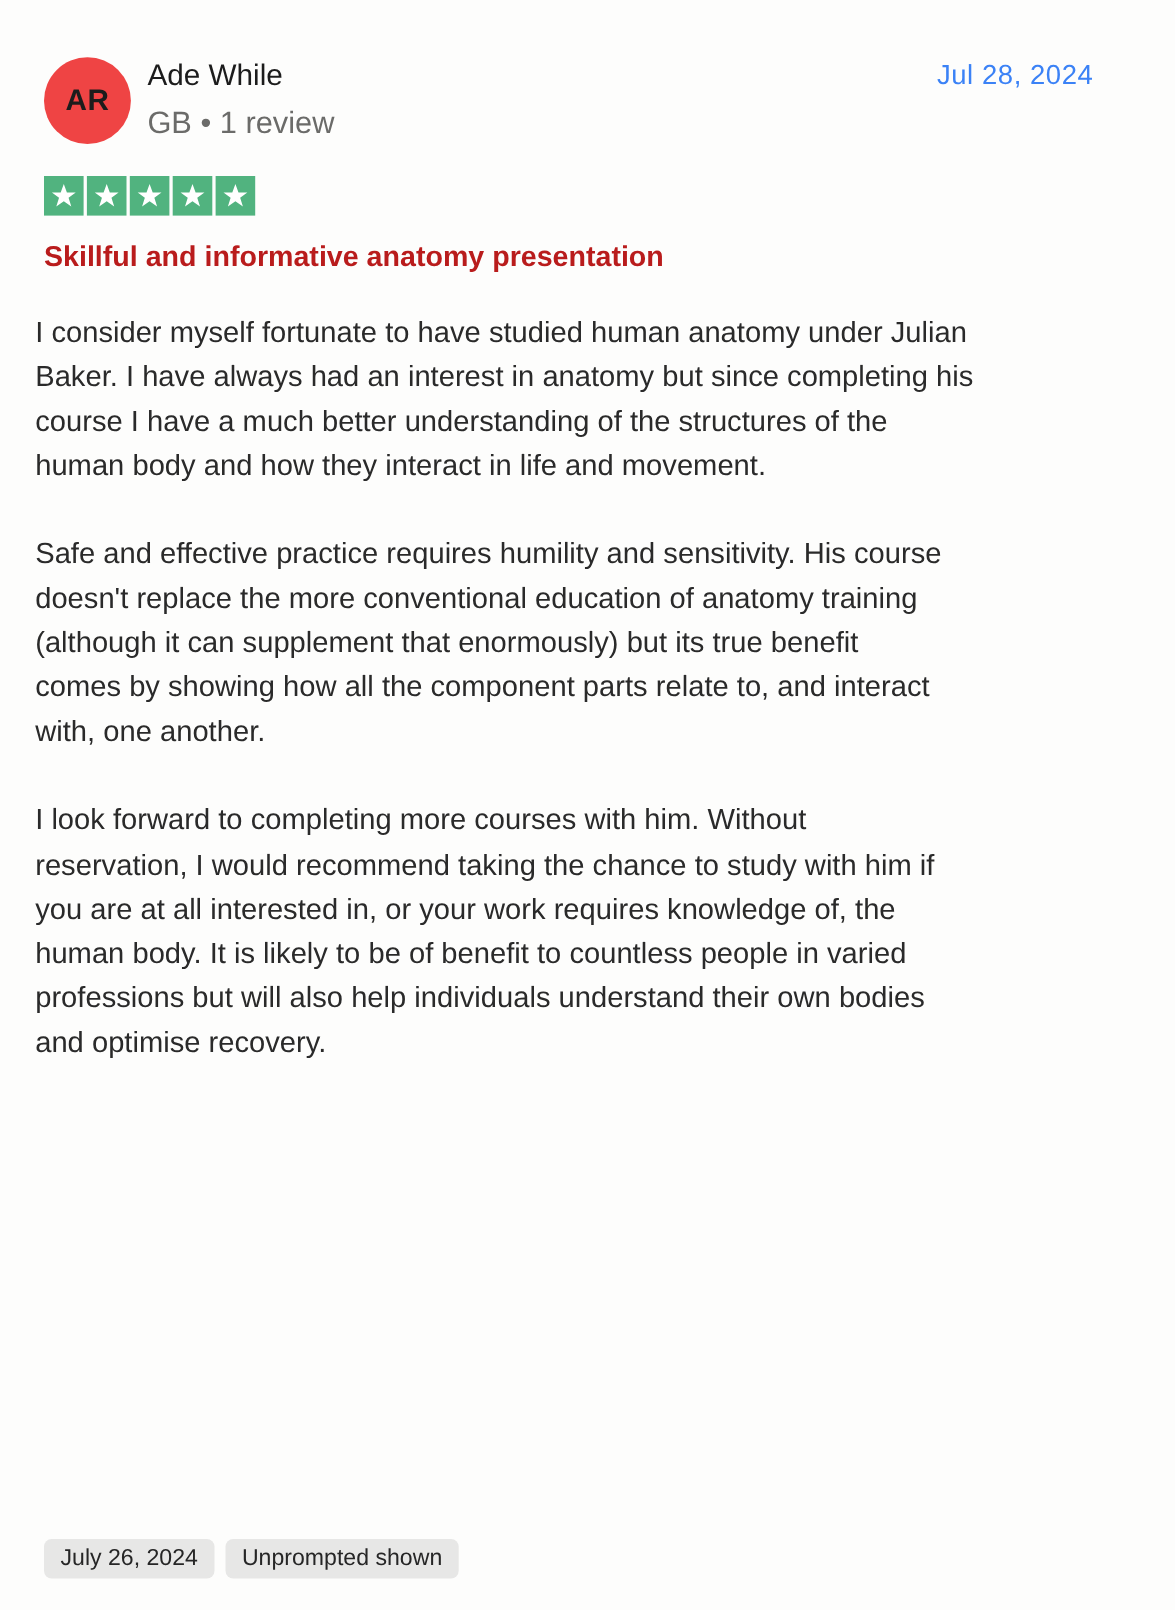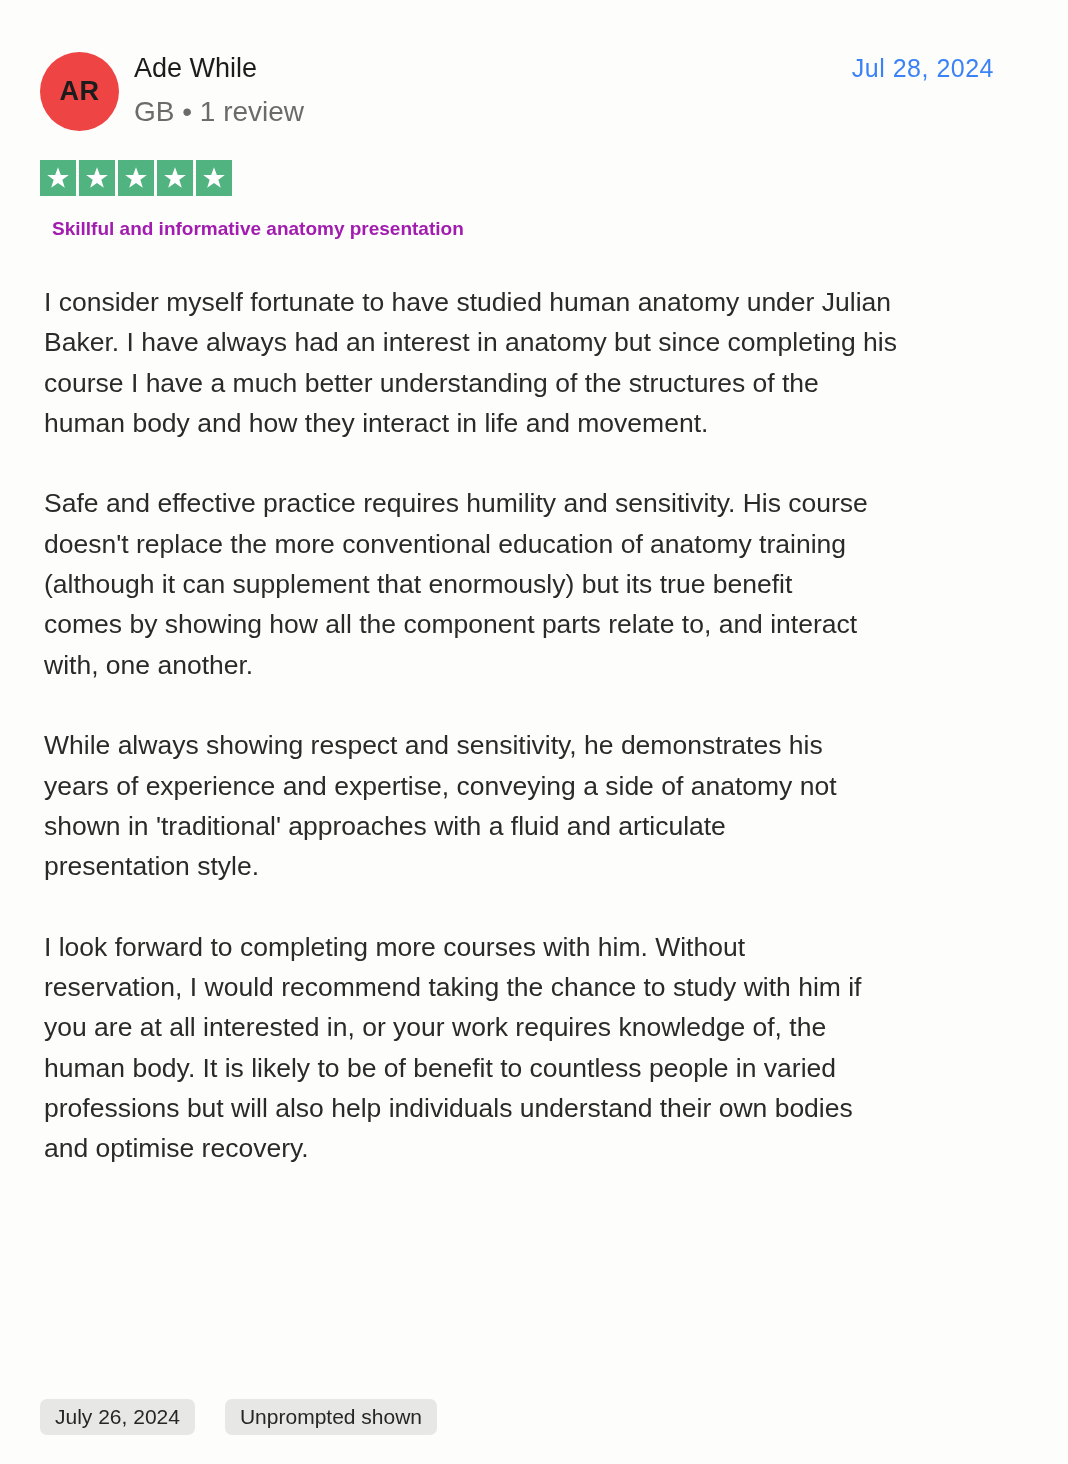--- a/index.html
+++ b/index.html
@@ -5,24 +5,24 @@
   html, body { margin:0; padding:0; background:#fdfdfc; }
   body { width:1068px; height:1464px; overflow:hidden; font-family:"Liberation Sans", sans-serif; color:#1f1f1f; }
   .card { position:relative; padding:0 40px; }
   .avatar { position:absolute; left:40px; top:52px; width:79px; height:79px; border-radius:50%; background:#ef4444; display:flex; align-items:center; justify-content:center; font-size:27px; font-weight:bold; color:#1c1c1c; letter-spacing:0.5px; }
   .name { position:absolute; left:134px; top:53px; font-size:27px; color:#1c1c1c; }
   .meta { position:absolute; left:134px; top:96px; font-size:28px; color:#6b6b69; }
   .date { position:absolute; right:74px; top:54px; font-size:25px; color:#3b82f6; letter-spacing:0.5px; }
   .stars { position:absolute; left:40px; top:160px; display:flex; gap:3px; }
   .star { width:36px; height:36px; background:#51b37f; display:flex; align-items:center; justify-content:center; }
   .star svg { width:26px; height:26px; }
-  .title { position:absolute; left:52px; top:218px; font-size:19px; font-weight:bold; color:#a21caf; }
-  .body { position:absolute; left:44px; top:282px; width:960px; font-size:26.5px; line-height:40.3px; color:#2a2a2a; }
+  .title { position:absolute; left:40px; top:218px; font-size:26px; font-weight:bold; color:#b91c1c; }
+  .body { position:absolute; left:32px; top:282px; width:960px; font-size:26.5px; line-height:40.3px; color:#2a2a2a; }
   .body p { margin:0 0 40.3px 0; white-space:pre-line; }
-  .tags { position:absolute; left:40px; top:1399px; display:flex; gap:30px; }
+  .tags { position:absolute; left:40px; top:1399px; display:flex; gap:10px; }
   .tag { background:#e7e7e6; border-radius:7px; padding:0 15px; height:36px; line-height:36px; font-size:21px; color:#262626; }
 </style>
 </head>
 <body>
 
 <div class="card">
   <div class="avatar">AR</div>
   <div class="name">Ade While</div>
   <div class="meta">GB • 1 review</div>
   <div class="date">Jul 28, 2024</div>
@@ -60,24 +60,20 @@
   <div class="body">
     <p>I consider myself fortunate to have studied human anatomy under Julian
 Baker. I have always had an interest in anatomy but since completing his
 course I have a much better understanding of the structures of the
 human body and how they interact in life and movement.</p>
     <p>Safe and effective practice requires humility and sensitivity. His course
 doesn't replace the more conventional education of anatomy training
 (although it can supplement that enormously) but its true benefit
 comes by showing how all the component parts relate to, and interact
 with, one another.</p>
-    <p>While always showing respect and sensitivity, he demonstrates his
-years of experience and expertise, conveying a side of anatomy not
-shown in 'traditional' approaches with a fluid and articulate
-presentation style.</p>
     <p>I look forward to completing more courses with him. Without
 reservation, I would recommend taking the chance to study with him if
 you are at all interested in, or your work requires knowledge of, the
 human body. It is likely to be of benefit to countless people in varied
 professions but will also help individuals understand their own bodies
 and optimise recovery.</p>
   </div>
 
   <div class="tags">
     <div class="tag">July 26, 2024</div>

